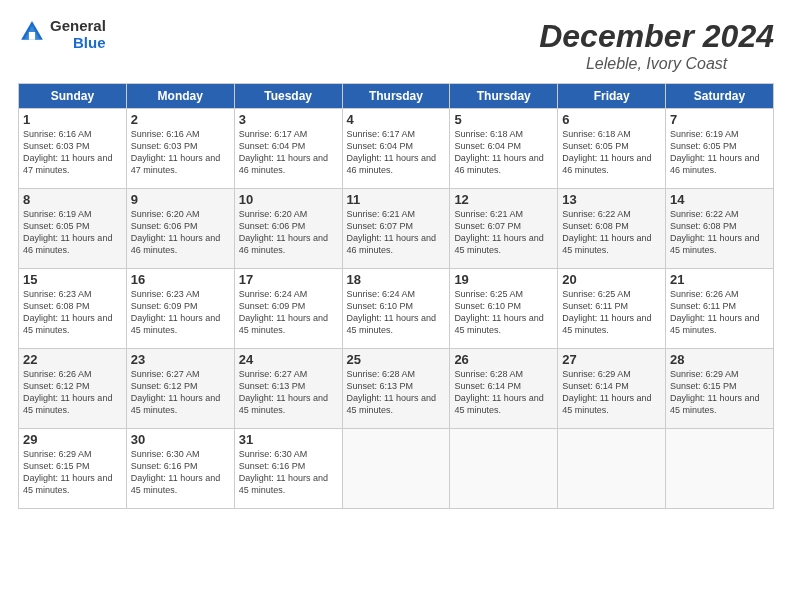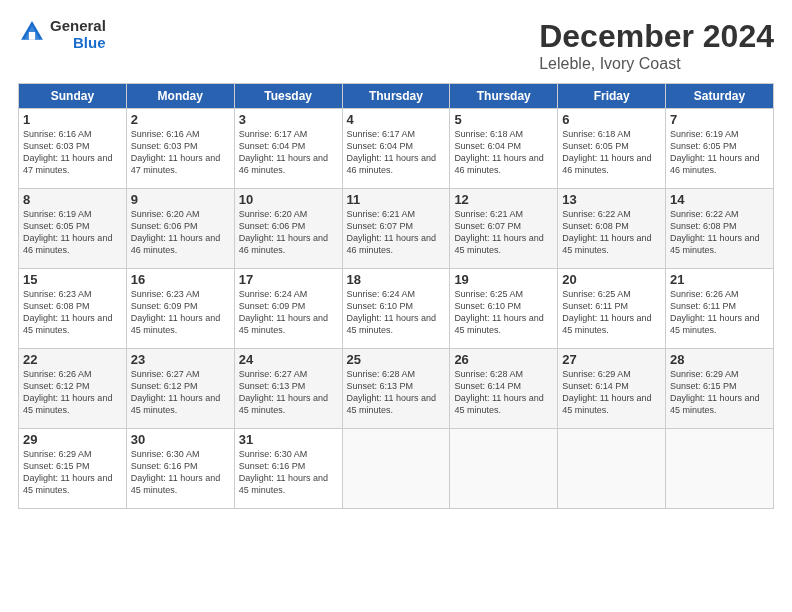--- a/index.html
+++ b/index.html
@@ -41,21 +41,22 @@
       font-size: 15px;
       font-weight: bold;
       color: #1a6dcc;
       margin-left: 23px;
     }
     .logo-icon {
       width: 28px;
       height: 28px;
     }
     .title-block {
-      text-align: left;
+      text-align: center;
+      font-style: italic;
     }
     .main-title {
       font-size: 32px;
       font-weight: bold;
       color: #333;
     }
     .subtitle {
       font-size: 16px;
       color: #555;
     }

